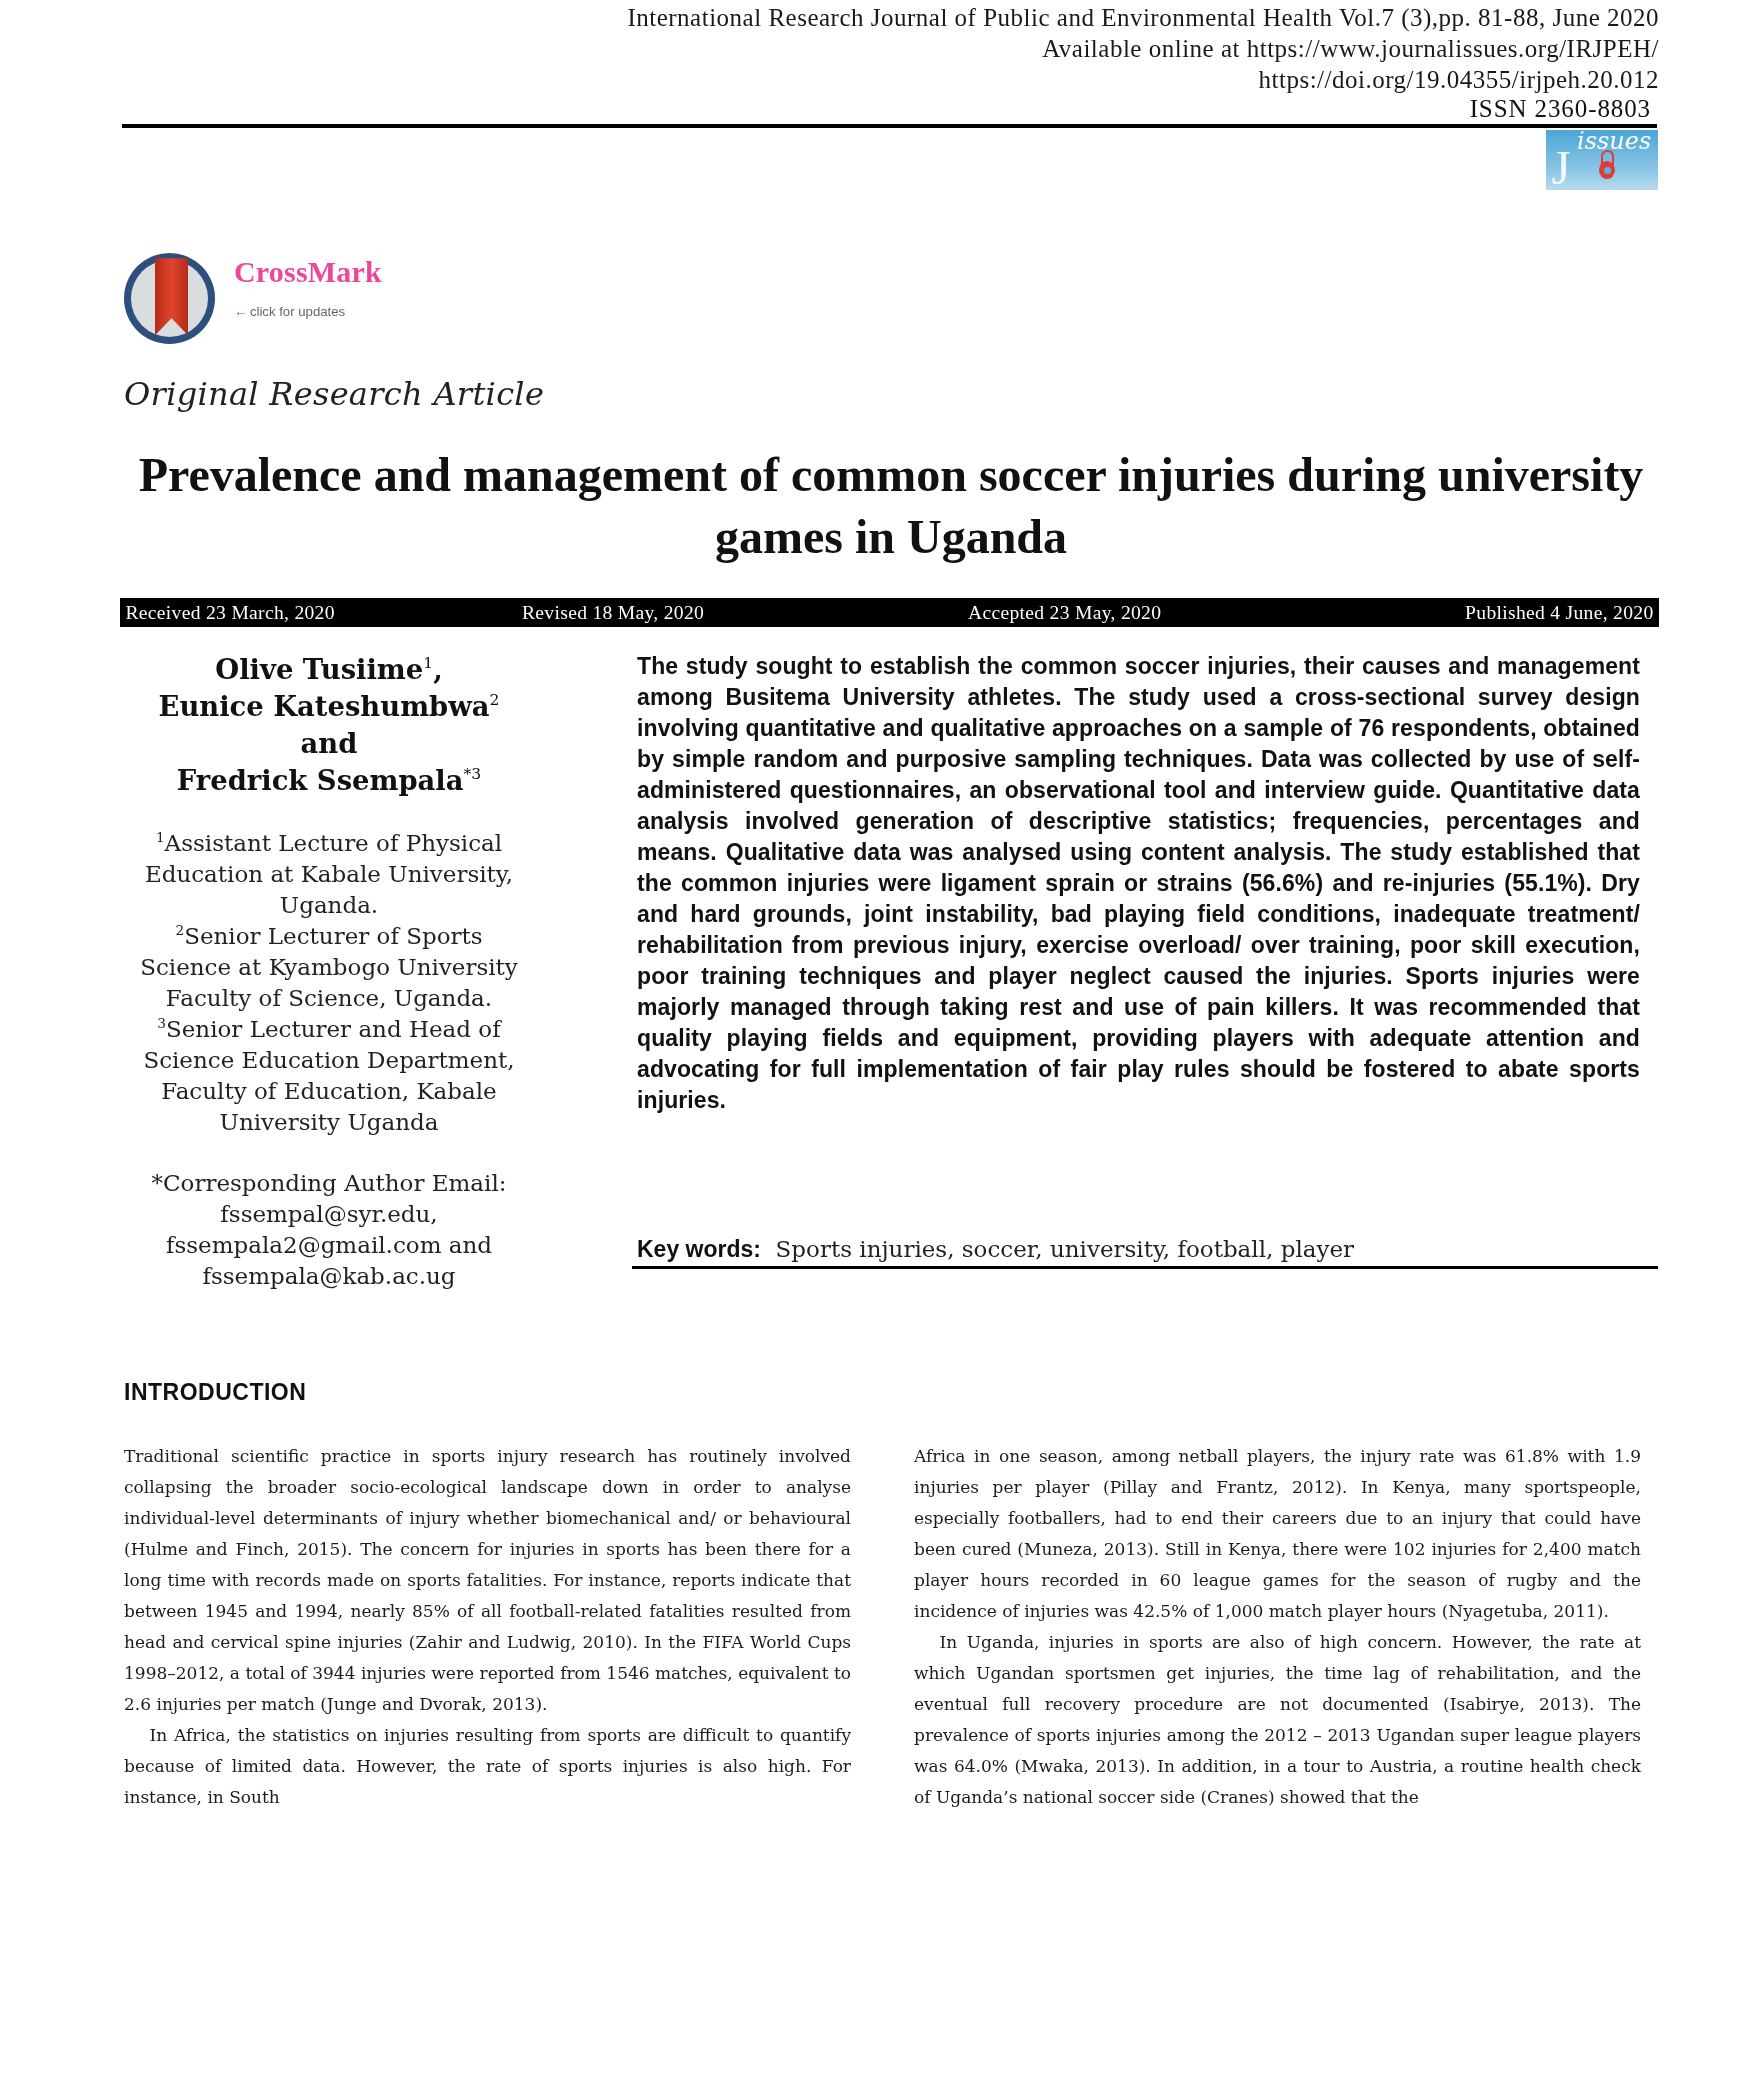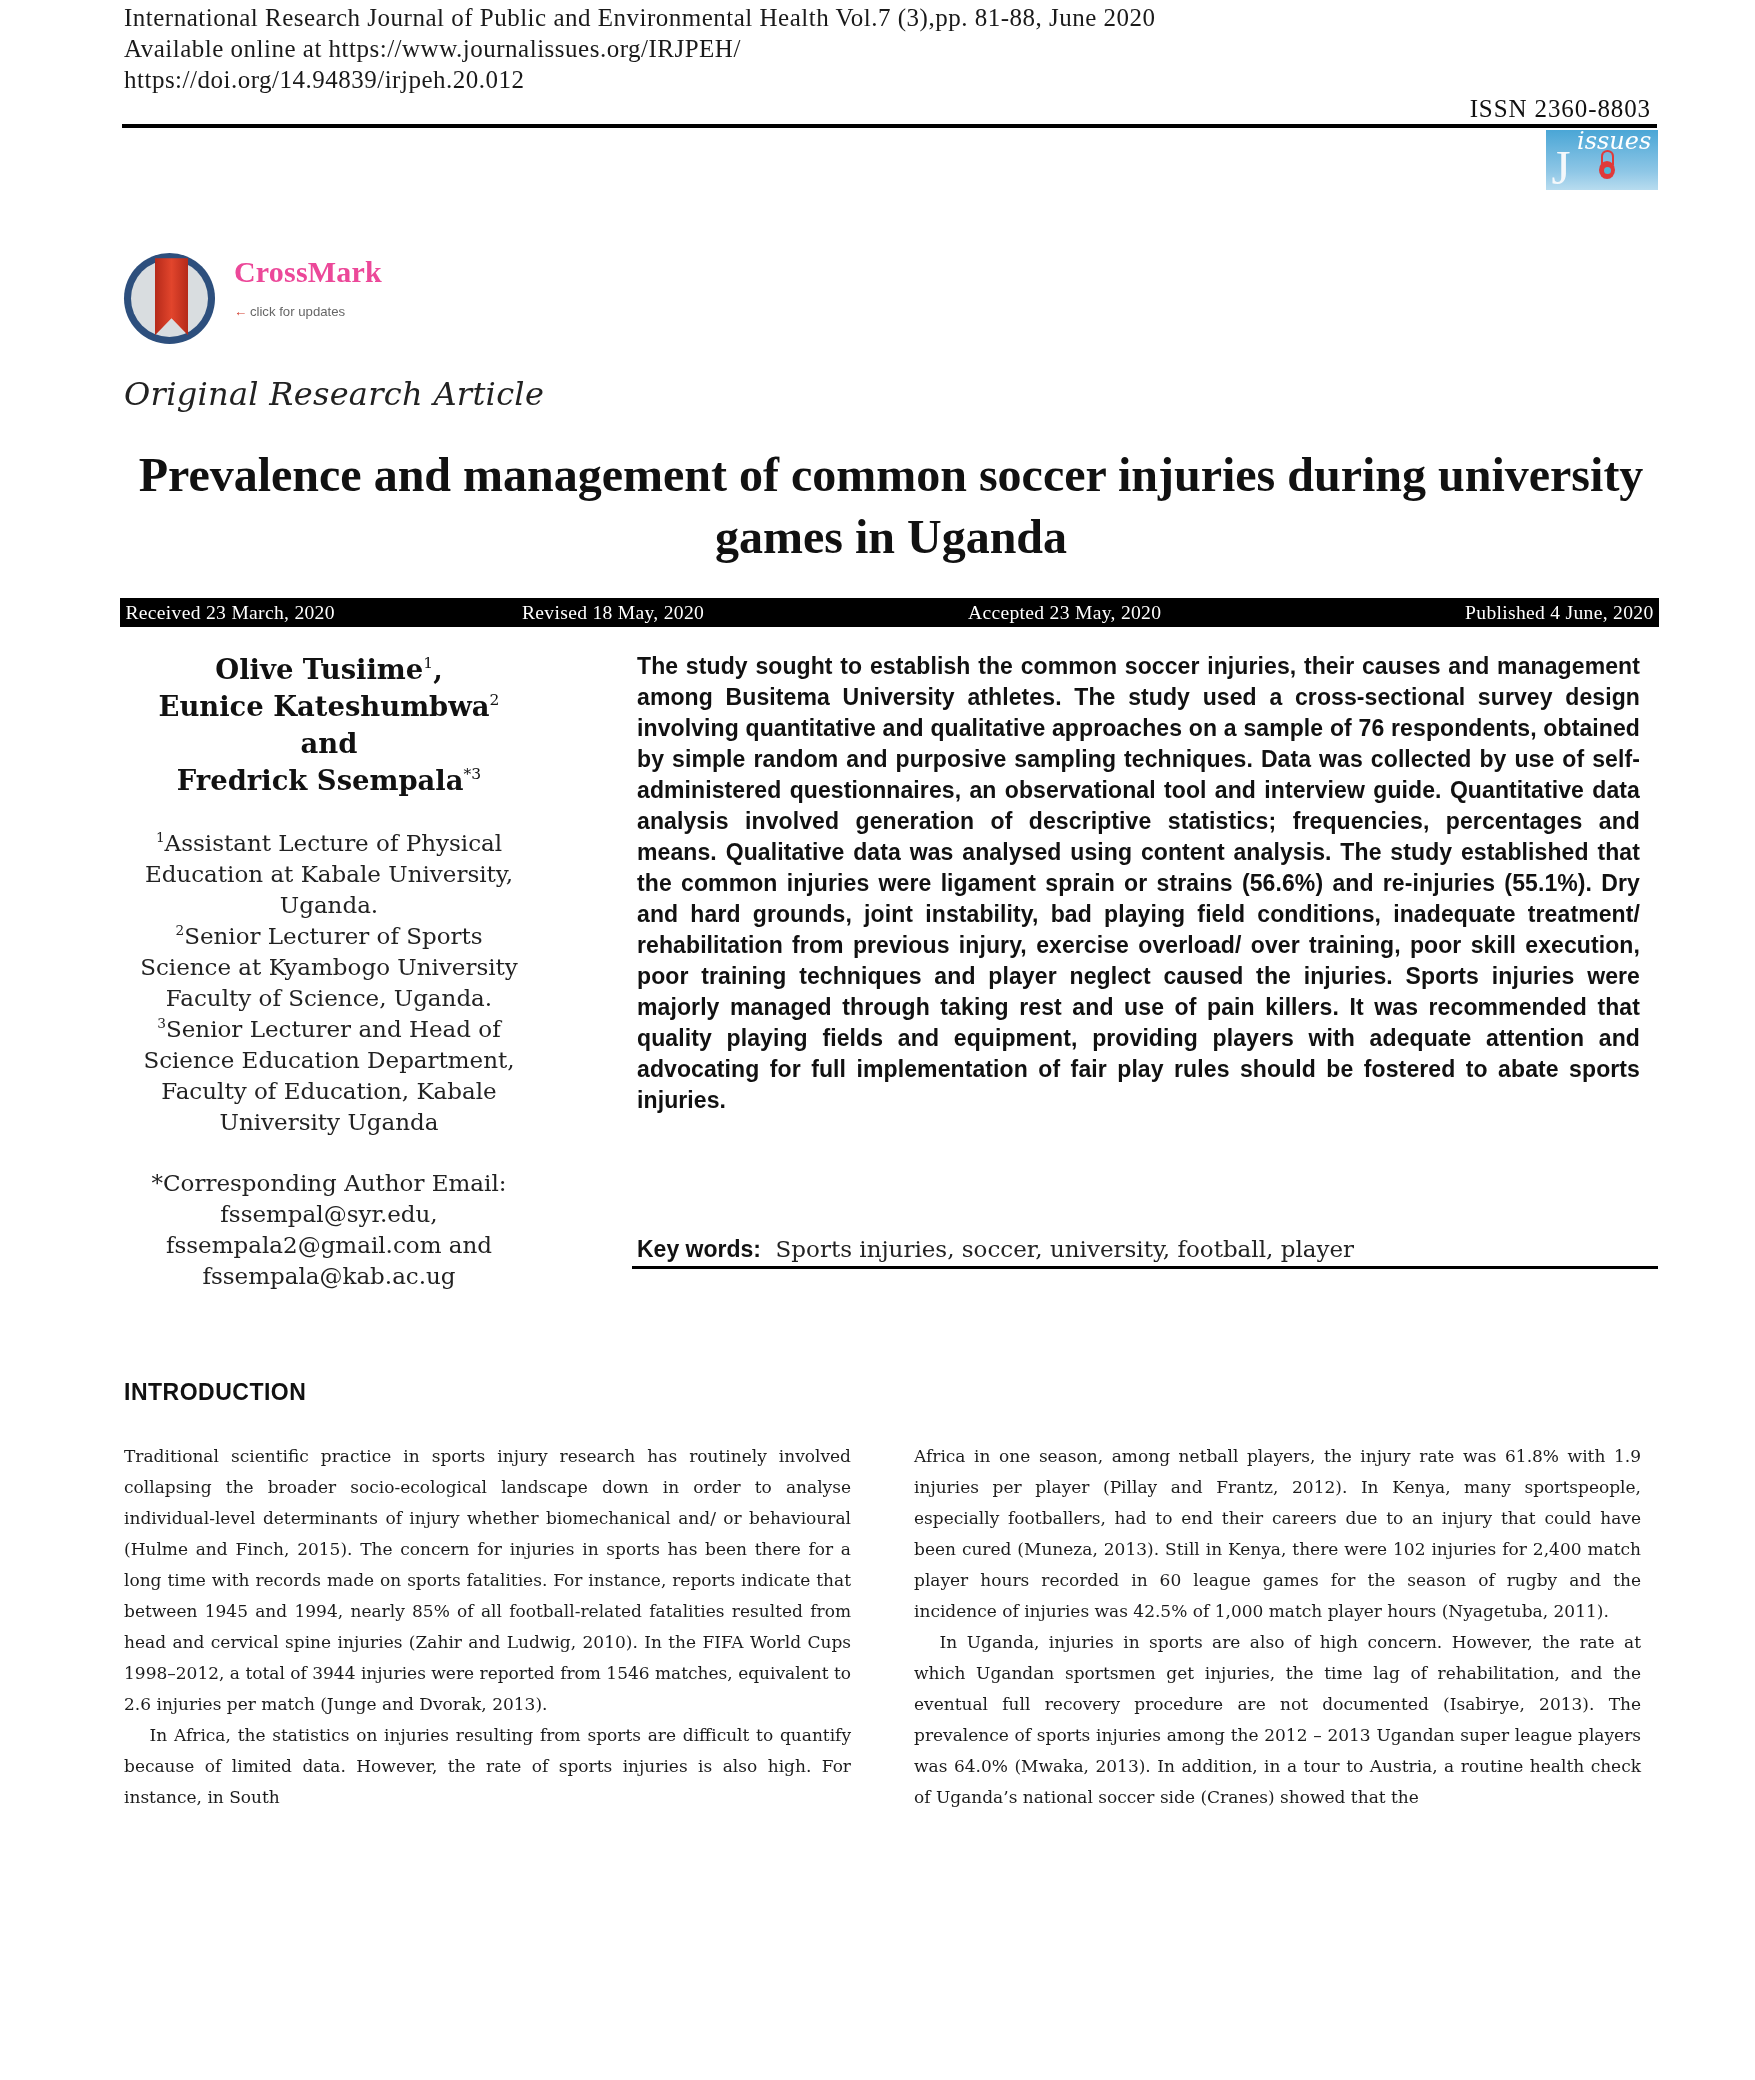--- a/index.html
+++ b/index.html
@@ -1,20 +1,20 @@
 <!DOCTYPE html>
 <html style="font-size:14.6px"><head>
 <meta charset="utf-8">
 <style>
   html, body { margin: 0; padding: 0; background: #ffffff; }
   body { width: 1755px; height: 2081px; position: relative; color: #111; font-family: "DejaVu Serif", serif; overflow: hidden; }
   .abs { position: absolute; }
 
   
-  .hdr { left: 124px; top: 1.8px; width: 1535px; font-family: "Liberation Serif", serif; font-size: 25px; line-height: 31px; color: #1a1a1a; letter-spacing: 0.5px; }
+  .hdr { left: 124px; top: 1.8px; width: 1535px; font-family: "Liberation Serif", serif; font-size: 25px; line-height: 31px; color: #1a1a1a; letter-spacing: 0.5px; text-align: right; }
   .hdr div { white-space: nowrap; }
   .issn { right: 104px; top: 95px; font-family: "Liberation Serif", serif; font-size: 25px; letter-spacing: 0.9px; }
   .hdr-rule { left: 122px; top: 124px; width: 1535px; height: 3.7px; background: #000; }
 
   
   .jlogo { left: 1546px; top: 130px; width: 112px; height: 60px; background: linear-gradient(180deg,#4aa6d6 0%, #8fc7e6 70%, #b8dcef 100%); overflow: hidden; }
   .jlogo .j { position: absolute; left: 5.5px; top: 12.8px; font-family: "Liberation Serif", serif; font-size: 49px; color: #f4f8fb; font-weight: normal; line-height: 49px; }
   .jlogo .iss { position: absolute; left: 31px; top: -1.8px; font-family: "DejaVu Serif", serif; font-style: italic; font-size: 24px; color: #ffffff; line-height: 27.4px; }
   .jlogo .lock { position: absolute; left: 53px; top: 31px; width: 16.4px; height: 18.3px; border-radius: 50%; background: #e03a3a; }
   .jlogo .lock::after { content: ""; position: absolute; left: 4.6px; top: 5.5px; width: 7.3px; height: 7.3px; border-radius: 50%; background: #4fb8d8; }
@@ -57,21 +57,21 @@
   .col p.ind { text-indent: 25.6px; }
   .col-left { left: 124px; top: 1441px; width: 727px; }
   .col-right { left: 914px; top: 1441px; width: 727px; }
 </style>
 </head>
 <body>
 
 <div class="abs hdr">
   <div>International Research Journal of Public and Environmental Health Vol.7 (3),pp. 81-88, June 2020</div>
   <div>Available online at https://www.journalissues.org/IRJPEH/</div>
-  <div>https://doi.org/14.94839/irjpeh.20.012</div>
+  <div>https://doi.org/19.04355/irjpeh.20.012</div>
 </div>
 <div class="abs issn">ISSN 2360-8803</div>
 <div class="abs hdr-rule"></div>
 
 <div class="abs jlogo">
   <span class="j">J</span>
   <span class="iss">issues</span>
   <span class="shackle"></span>
   <span class="lock"></span>
 </div>

